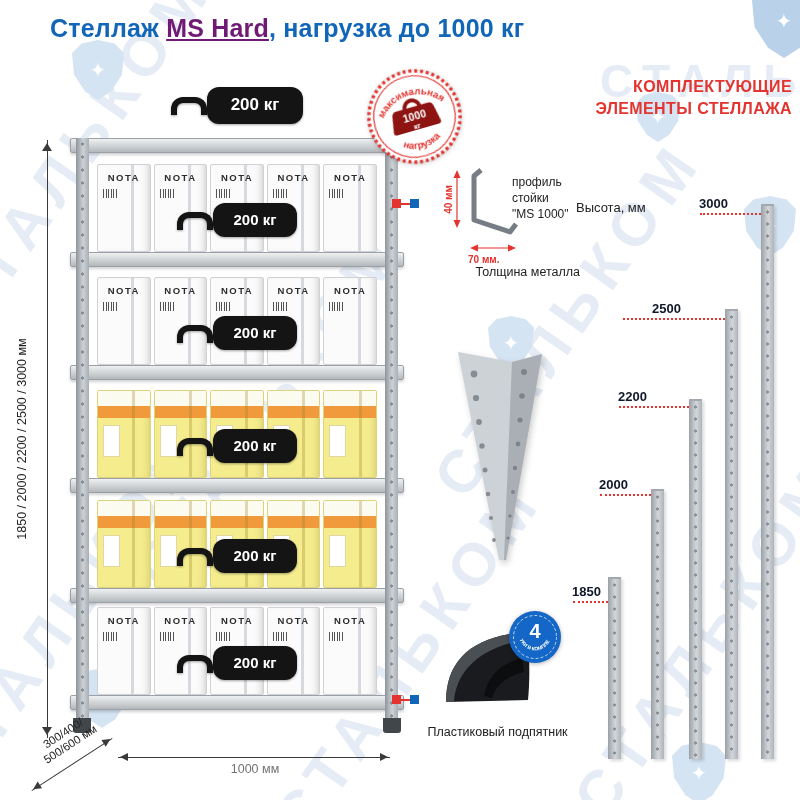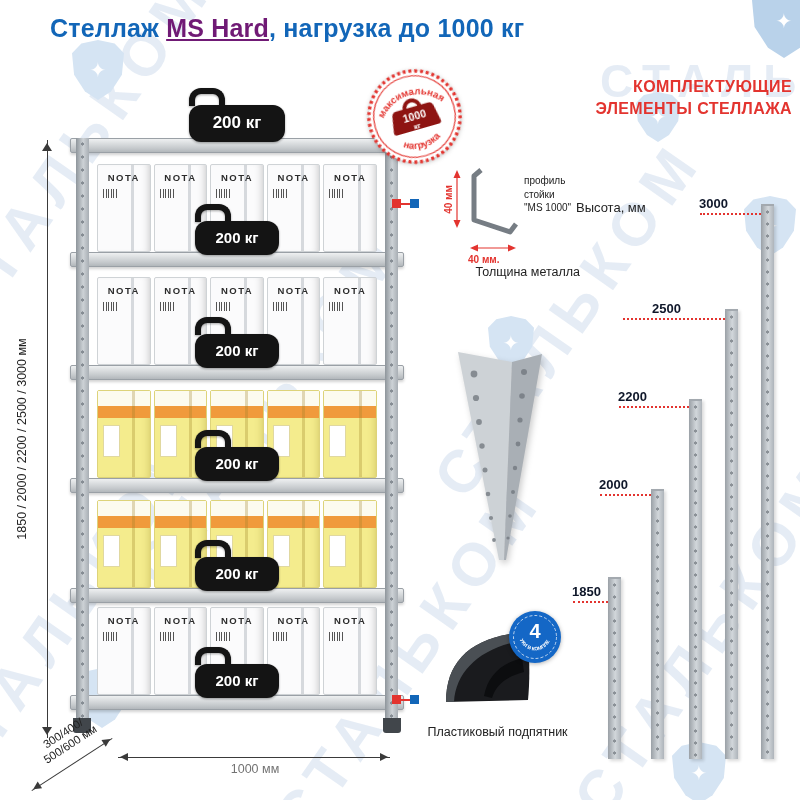--- a/index.html
+++ b/index.html
@@ -57,22 +57,22 @@
                 background:repeating-linear-gradient(90deg,#555 0 1px,transparent 1px 2.6px);}
   .box .strap{position:absolute;top:0;bottom:0;right:30%;width:3px;background:rgba(130,140,150,.30);}
   .ybox{flex:1;height:86px;background:#f4ec8d;border:1px solid #ddd37a;border-radius:2px;position:relative;
         box-shadow:inset -7px 0 9px -7px rgba(120,100,0,.30);}
   .ybox .flap{position:absolute;top:0;left:0;right:0;height:15px;background:#fcfbef;border-bottom:1px solid #e8dfae;}
   .ybox .oband{position:absolute;top:15px;left:0;right:0;height:12px;background:#f09a3c;}
   .ybox .ylabel{position:absolute;left:5px;top:34px;width:15px;height:30px;background:#fff;border:1px solid #e0d8a0;}
   .ybox .strap{position:absolute;top:0;bottom:0;right:28%;width:3px;background:rgba(160,130,40,.30);}
 
   
-  .wbadge{position:absolute;left:50%;transform:translateX(-50%);display:flex;flex-direction:column;
-          z-index:5;filter:drop-shadow(0 1px 1px rgba(0,0,0,.35));}
+  .wbadge{position:absolute;left:50%;transform:translateX(-50%);display:flex;
+          align-items:center;z-index:5;filter:drop-shadow(0 1px 1px rgba(0,0,0,.35));}
   .wbadge .hook{width:24px;height:12px;border:6px solid #141414;border-bottom:none;
                 border-radius:12px 12px 0 0;display:block;}
   .wbadge .wbody{margin-top:-1px;background:#141414;color:#fff;font-weight:bold;font-size:15px;
                  padding:8px 13px 9px;border-radius:12px;min-width:58px;text-align:center;display:block;}
   .b0{top:-50px;}.b0 .wbody{font-size:17px;min-width:70px;}
   .b1{top:66px;}.b2{top:179px;}.b3{top:292px;}.b4{top:402px;}.b5{top:509px;}
 
   
   .rosette{position:absolute;left:366px;top:68px;width:97px;height:97px;transform:rotate(-16deg);z-index:7;
            filter:drop-shadow(0 1px 2px rgba(0,0,0,.25));}
@@ -101,21 +101,21 @@
   .dimd-text{position:absolute;left:24px;top:726px;width:86px;transform:rotate(-33deg);font-size:11.5px;
              line-height:1.15;text-align:center;color:#222;z-index:2;}
   .dimd-text span{display:block;}
 
   
   .profile-fig{position:absolute;left:436px;top:162px;width:170px;height:108px;z-index:2;}
   .profile-svg{position:absolute;left:12px;top:0;width:78px;height:96px;}
   .pdim-v{position:absolute;left:-16px;top:32px;width:56px;text-align:center;transform:rotate(-90deg);
           color:#e3342f;font-size:10px;font-weight:bold;}
   .pdim-h{position:absolute;left:32px;top:92px;color:#e3342f;font-size:10px;font-weight:bold;}
-  .plabel{position:absolute;left:88px;top:12px;width:64px;font-size:10px;line-height:1.35;color:#222;}
+  .plabel{position:absolute;left:76px;top:12px;width:64px;font-size:12px;line-height:1.35;color:#222;}
   .plabel span{display:block;}
   .thickness{position:absolute;left:420px;top:264px;width:160px;text-align:center;font-size:12.5px;
              line-height:1.3;color:#222;z-index:2;}
   .thickness span{display:block;text-align:right;}
   .apost{position:absolute;left:452px;top:348px;width:95px;height:218px;z-index:2;
          filter:drop-shadow(2px 3px 3px rgba(0,0,0,.2));}
   .footfig{position:absolute;left:438px;top:620px;width:100px;height:92px;z-index:2;}
   .count-badge{position:absolute;left:508px;top:610px;width:54px;height:54px;z-index:3;
                filter:drop-shadow(0 1px 2px rgba(0,0,0,.3));}
   .foot-label{position:absolute;left:420px;top:724px;width:155px;text-align:center;font-size:12.5px;
@@ -397,21 +397,21 @@
     <svg class="profile-svg" viewBox="0 0 78 96">
       <line x1="9" y1="14" x2="9" y2="60" stroke="#e3342f" stroke-width="1.2"></line>
       <polygon points="9,8 5.5,16 12.5,16" fill="#e3342f"></polygon>
       <polygon points="9,66 5.5,58 12.5,58" fill="#e3342f"></polygon>
       <path d="M33,8 L26,14 L26,58 L62,70 L68,62" fill="none" stroke="#767d84" stroke-width="5" stroke-linejoin="round"></path>
       <line x1="28" y1="86" x2="62" y2="86" stroke="#e3342f" stroke-width="1.2"></line>
       <polygon points="22,86 30,82.5 30,89.5" fill="#e3342f"></polygon>
       <polygon points="68,86 60,82.5 60,89.5" fill="#e3342f"></polygon>
     </svg>
     <span class="pdim-v">40 мм</span>
-    <span class="pdim-h">40 мм.</span>
+    <span class="pdim-h">70 мм.</span>
     <div class="plabel">
       <span>профиль</span>
       <span>стойки</span>
       <span>"MS 1000"</span>
     </div>
   </div>
 
   <div class="thickness">
     <span>Толщина металла</span>
   </div>

